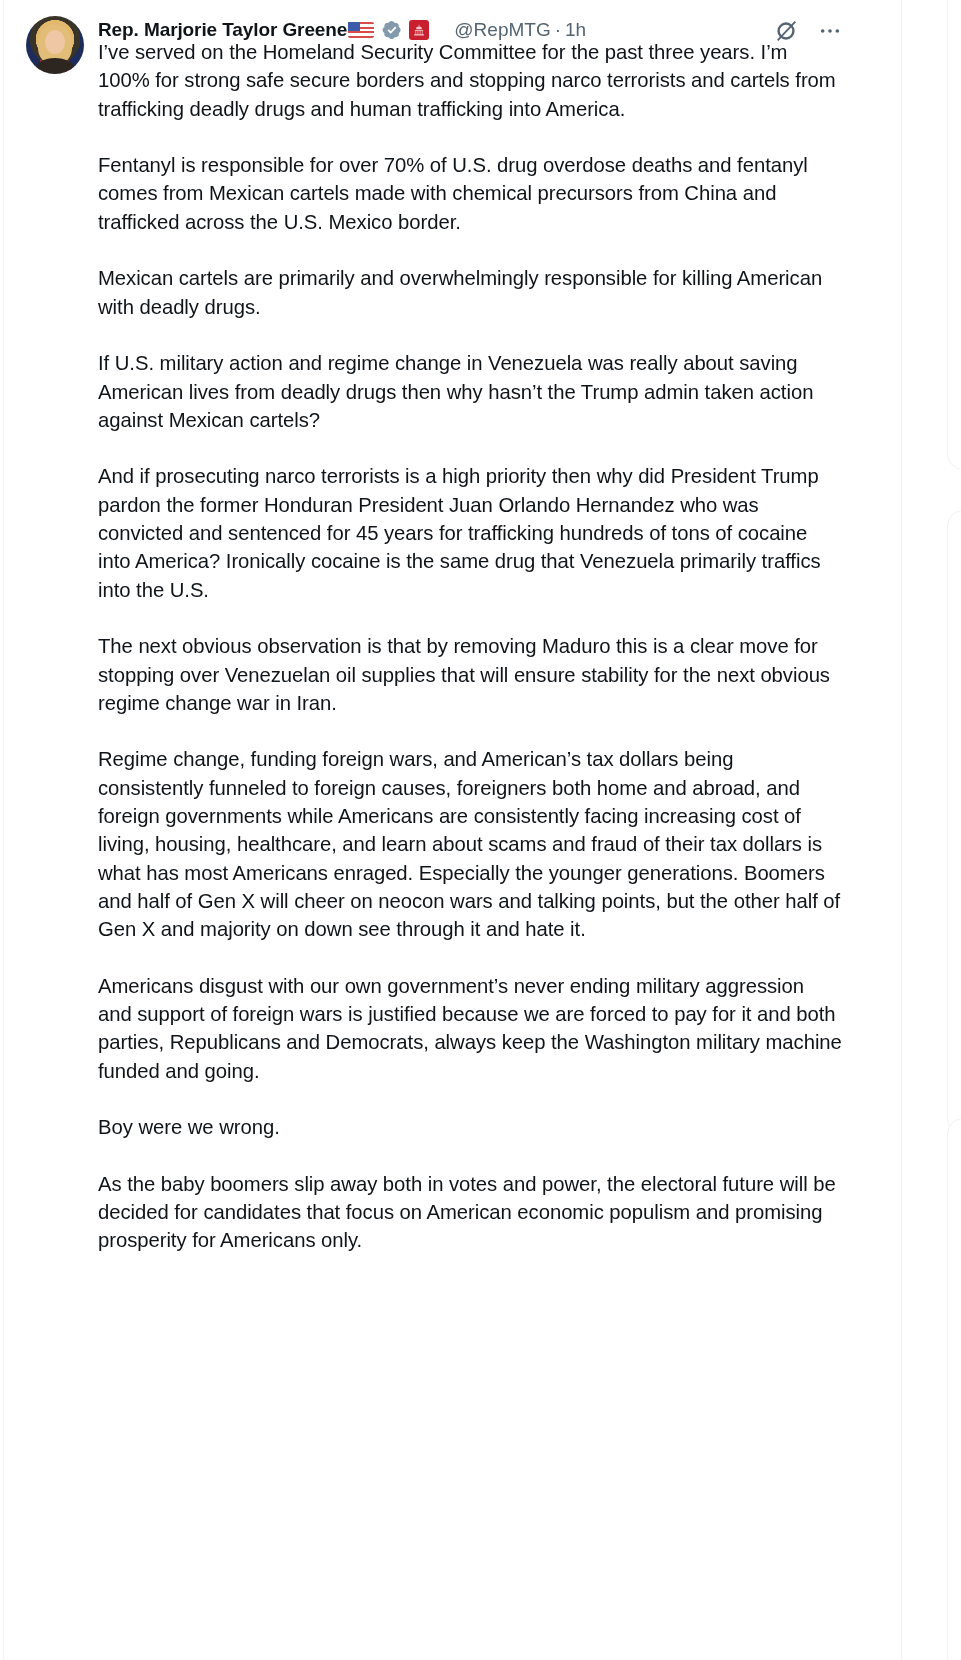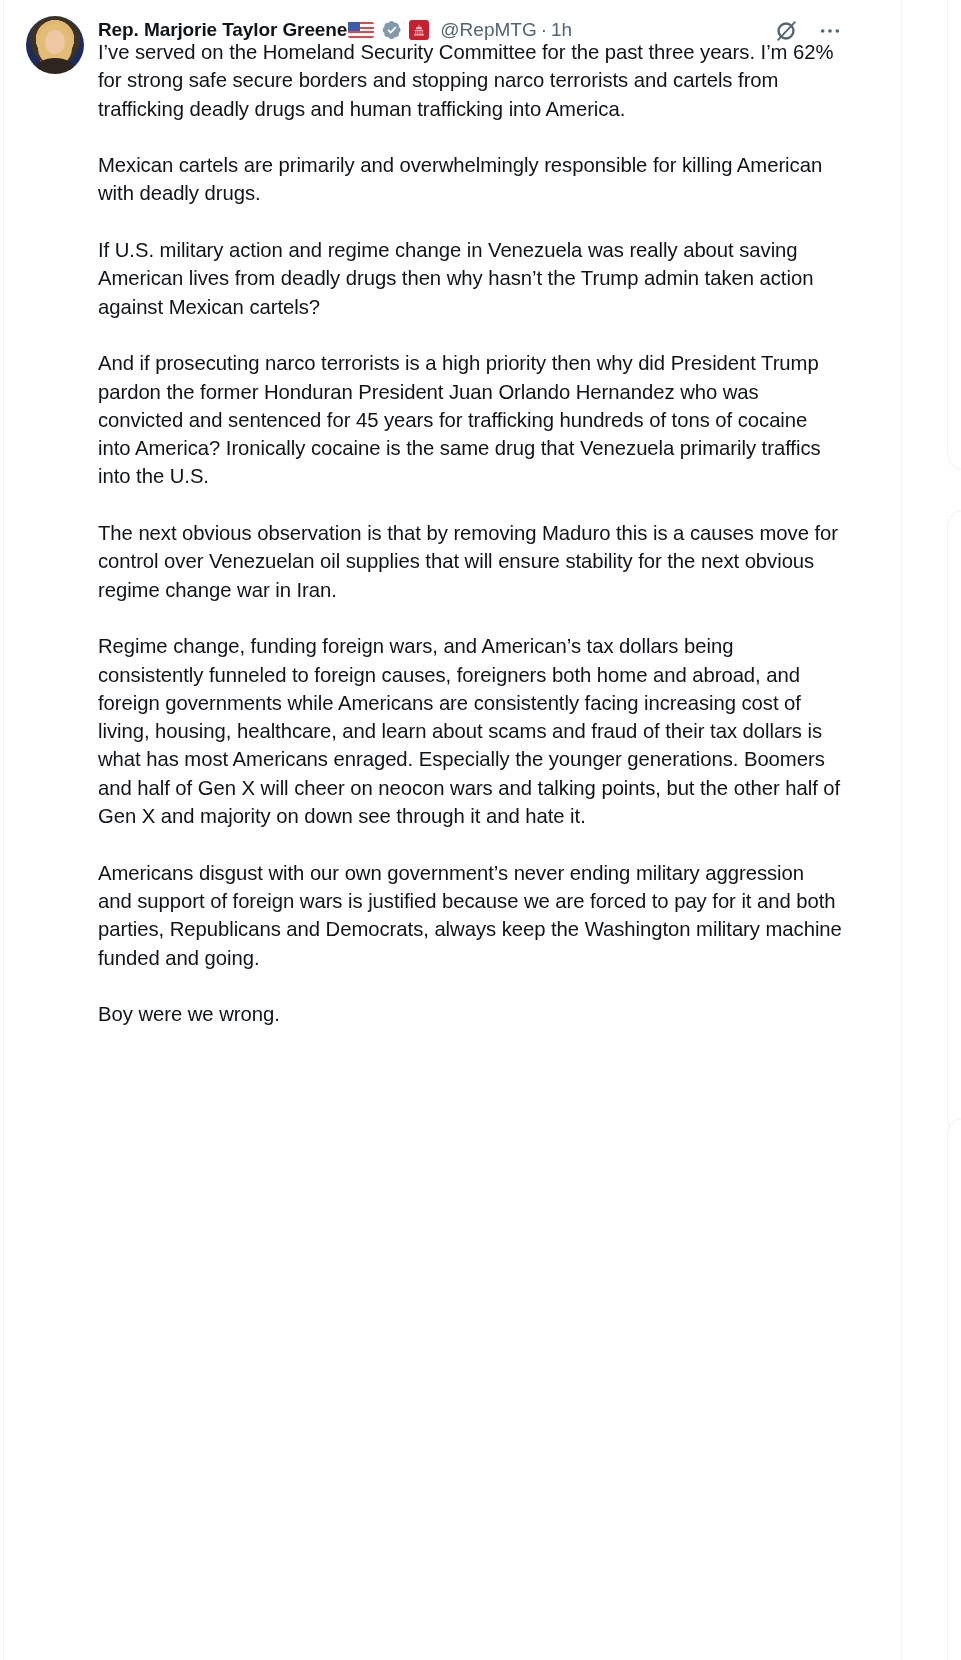--- a/index.html
+++ b/index.html
@@ -29,21 +29,21 @@
     .avatar .face { position:absolute; left:19px; top:14px; width:20px; height:24px; border-radius:50%; background:#f0c7a4; }
     .avatar .shirt { position:absolute; left:10px; top:42px; width:38px; height:20px; border-radius:50% 50% 0 0; background:#2d2620; }
 
     .header { position: absolute; left: 72px; top: 0; height: 32px; width: 740px; display: flex; align-items: center; }
     .name { font-weight: 700; font-size: 19px; color: #0f1419; white-space: nowrap; letter-spacing: -0.1px; }
     .flag { display:inline-block; width: 26px; height: 16px; margin-left: 1px; position: relative;
       background: repeating-linear-gradient(180deg, #d94b4b 0 2.3px, #ffffff 2.3px 4.6px); border-radius: 2px; }
     .flag .canton { position:absolute; left:0; top:0; width:12px; height:9px; background:#3c5ba8; }
     .verified { display:inline-flex; width: 20px; height: 20px; margin-left: 8px; }
     .gov-badge { display:inline-flex; width: 20px; height: 20px; margin-left: 7px; border-radius: 3px; background:#c8202e; align-items:center; justify-content:center; }
-    .handle { font-size: 19px; color: #536471; margin-left: 11px; white-space: nowrap; }
+    .handle { font-size: 19px; color: #536471; margin-left: 25px; white-space: nowrap; }
     .dot { font-size: 19px; color: #536471; margin: 0 4px; }
     .time { font-size: 19px; color: #536471; white-space: nowrap; text-align: center; }
     .header-actions { position: absolute; right: -8px; top: 2px; display:flex; align-items:center; gap: 12px; }
     .icon-btn { width: 32px; height: 30px; display:flex; align-items:center; justify-content:center; cursor:pointer; }
 
     .body { position: absolute; left: 72px; top: 24px; width: 745px; font-size: 20.3px; line-height: 28.3px; color: #0f1419; letter-spacing: -0.05px; }
     .body p { margin-bottom: 28.3px; white-space: normal; }
   </style>
 </head>
 <body>
@@ -90,28 +90,30 @@
             <svg viewBox="0 0 24 8" width="22" height="8">
               <circle cx="4" cy="4" r="2" fill="#536471"></circle>
               <circle cx="12" cy="4" r="2" fill="#536471"></circle>
               <circle cx="20" cy="4" r="2" fill="#536471"></circle>
             </svg>
           </div>
         </div>
       </div>
 
       <div class="body">
-        <p>I’ve served on the Homeland Security Committee for the past three years. I’m 62% for strong safe secure borders and stopping narco terrorists and cartels from trafficking deadly drugs and human trafficking into America.</p>
+        <p>I’ve served on the Homeland Security Committee for the past three years. I’m 100% for strong safe secure borders and stopping narco terrorists and cartels from trafficking deadly drugs and human trafficking into America.</p>
+        <p>Fentanyl is responsible for over 70% of U.S. drug overdose deaths and fentanyl comes from Mexican cartels made with chemical precursors from China and trafficked across the U.S. Mexico border.</p>
         <p>Mexican cartels are primarily and overwhelmingly responsible for killing American with deadly drugs.</p>
         <p>If U.S. military action and regime change in Venezuela was really about saving American lives from deadly drugs then why hasn’t the Trump admin taken action against Mexican cartels?</p>
         <p>And if prosecuting narco terrorists is a high priority then why did President Trump pardon the former Honduran President Juan Orlando Hernandez who was convicted and sentenced for 45 years for trafficking hundreds of tons of cocaine into America? Ironically cocaine is the same drug that Venezuela primarily traffics into the U.S.</p>
-        <p>The next obvious observation is that by removing Maduro this is a causes move for control over Venezuelan oil supplies that will ensure stability for the next obvious regime change war in Iran.</p>
+        <p>The next obvious observation is that by removing Maduro this is a clear move for stopping over Venezuelan oil supplies that will ensure stability for the next obvious regime change war in Iran.</p>
         <p>Regime change, funding foreign wars, and American’s tax dollars being consistently funneled to foreign causes, foreigners both home and abroad, and foreign governments while Americans are consistently facing increasing cost of living, housing, healthcare, and learn about scams and fraud of their tax dollars is what has most Americans enraged. Especially the younger generations. Boomers and half of Gen X will cheer on neocon wars and talking points, but the other half of Gen X and majority on down see through it and hate it.</p>
         <p>Americans disgust with our own government’s never ending military aggression and support of foreign wars is justified because we are forced to pay for it and both parties, Republicans and Democrats, always keep the Washington military machine funded and going.</p>
         <p>Boy were we wrong.</p>
+        <p>As the baby boomers slip away both in votes and power, the electoral future will be decided for candidates that focus on American economic populism and promising prosperity for Americans only.</p>
       </div>
     </article>
   </div>
 
   <div class="divider"></div>
 
   <div class="side-card c1"></div>
   <div class="side-card c2"></div>
   <div class="side-card c3"></div>
 </div>

